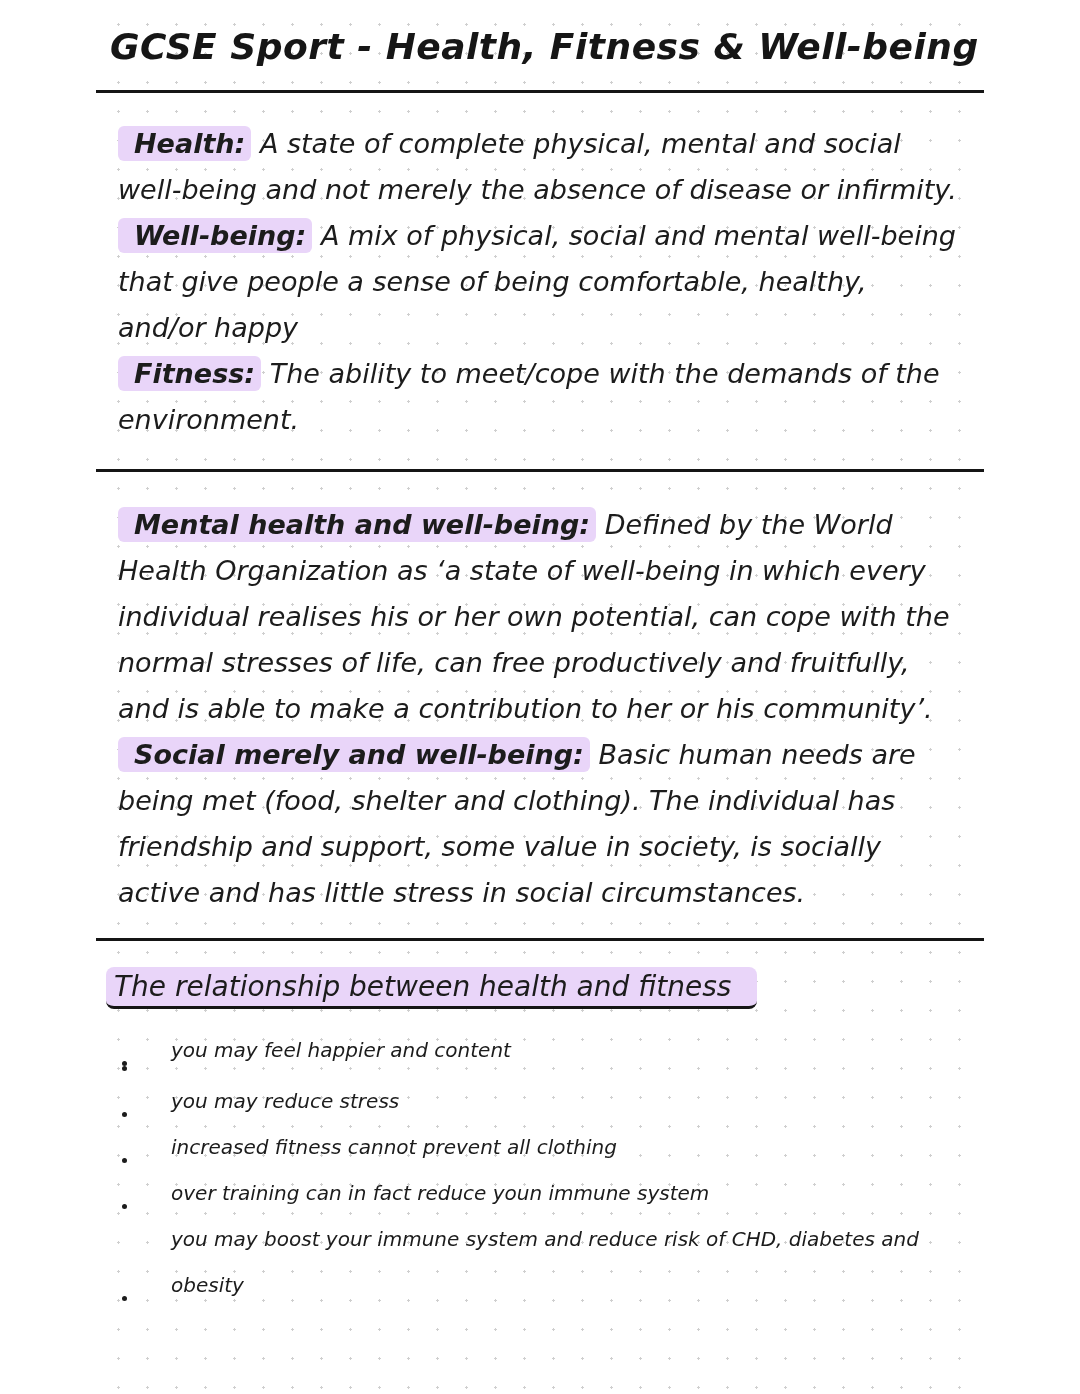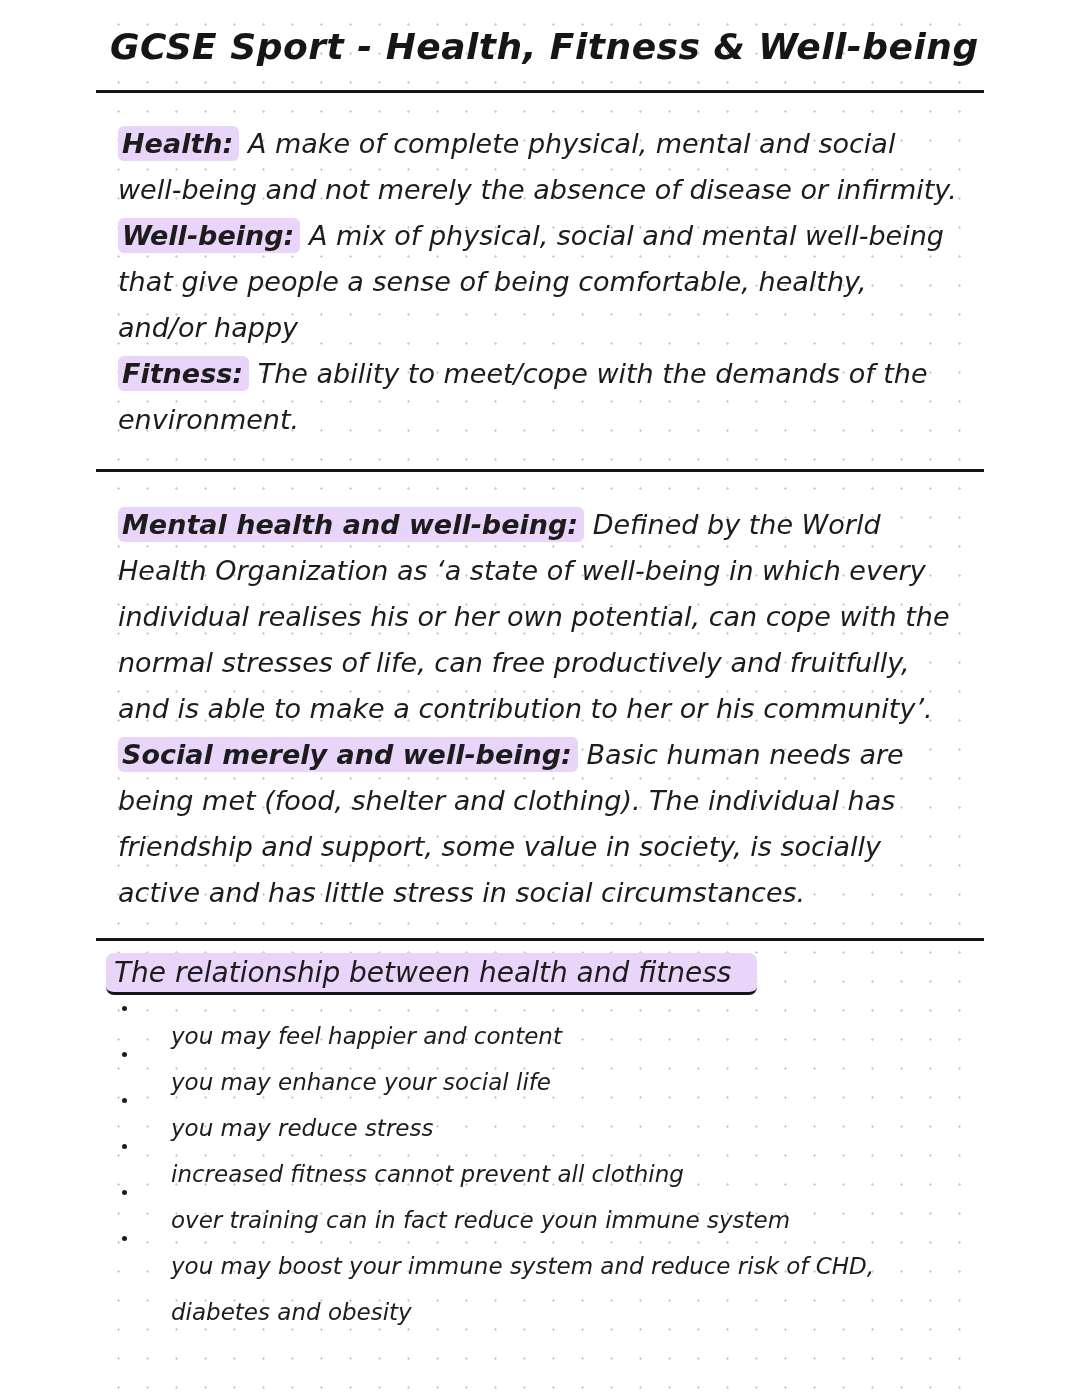--- a/index.html
+++ b/index.html
@@ -67,49 +67,49 @@
   .section.second { margin-top: 30px; }
   .def-p {
     margin: 0;
     font-size: 27px;
     line-height: 46px;
     font-weight: 400;
   }
   .hl {
     background: #e9d5f9;
     border-radius: 6px;
-    padding: 2px 6px 2px 4px;
+    padding: 2px 6px 2px 16px;
     box-decoration-break: clone;
     -webkit-box-decoration-break: clone;
     font-weight: 600;
   }
 
   
   .rel-heading-wrap {
-    margin: 12px 0 0 10px;
+    margin: 26px 0 0 10px;
     display: inline-block;
   }
   .rel-heading {
     display: inline-block;
     background: #e9d5f9;
     border-radius: 8px;
     padding: 3px 26px 3px 8px;
     font-size: 28px;
     font-weight: 500;
     border-bottom: 3px solid #151515;
   }
   .bullet-list {
     margin: 18px 0 0 0;
     padding: 0 22px;
     list-style: none;
   }
   .bullet-item {
     display: flex;
-    align-items: flex-start;
-    font-size: 23px;
+    align-items: flex-end;
+    font-size: 20px;
     line-height: 46px;
     margin: 0;
   }
   .bullet-dot {
     flex: 0 0 auto;
     width: 5px;
     height: 5px;
     border-radius: 50%;
     background: #1c1c1c;
     margin-right: 44px;
@@ -129,21 +129,21 @@
     <div class="page-title">GCSE Sport - Health, Fitness &amp; Well-being</div>
     <div class="title-bar right"></div>
   </div>
 
   <hr class="divider d1">
 
   
   <div class="section first">
     <p class="def-p">
       <span class="hl">Health:</span>
-      <span>A make of complete physical, mental and social well-being and not merely the absence of disease or infirmity.</span>
+      <span>A state of complete physical, mental and social well-being and not merely the absence of disease or infirmity.</span>
     </p>
     <p class="def-p">
       <span class="hl">Well-being:</span>
       <span>A mix of physical, social and mental well-being that give people a sense of being comfortable, healthy, and/or happy</span>
     </p>
     <p class="def-p">
       <span class="hl">Fitness:</span>
       <span>The ability to meet/cope with the demands of the environment.</span>
     </p>
   </div>
@@ -169,21 +169,20 @@
     <span class="rel-heading">The relationship between health and fitness</span>
   </div>
 
   <ul class="bullet-list">
     <li class="bullet-item">
       <span class="bullet-dot"></span>
       <span>you may feel happier and content</span>
     </li>
     <li class="bullet-item">
       <span class="bullet-dot"></span>
-      <span>you may enhance your social life</span>
     </li>
     <li class="bullet-item">
       <span class="bullet-dot"></span>
       <span>you may reduce stress</span>
     </li>
     <li class="bullet-item">
       <span class="bullet-dot"></span>
       <span>increased fitness cannot prevent all clothing</span>
     </li>
     <li class="bullet-item">

